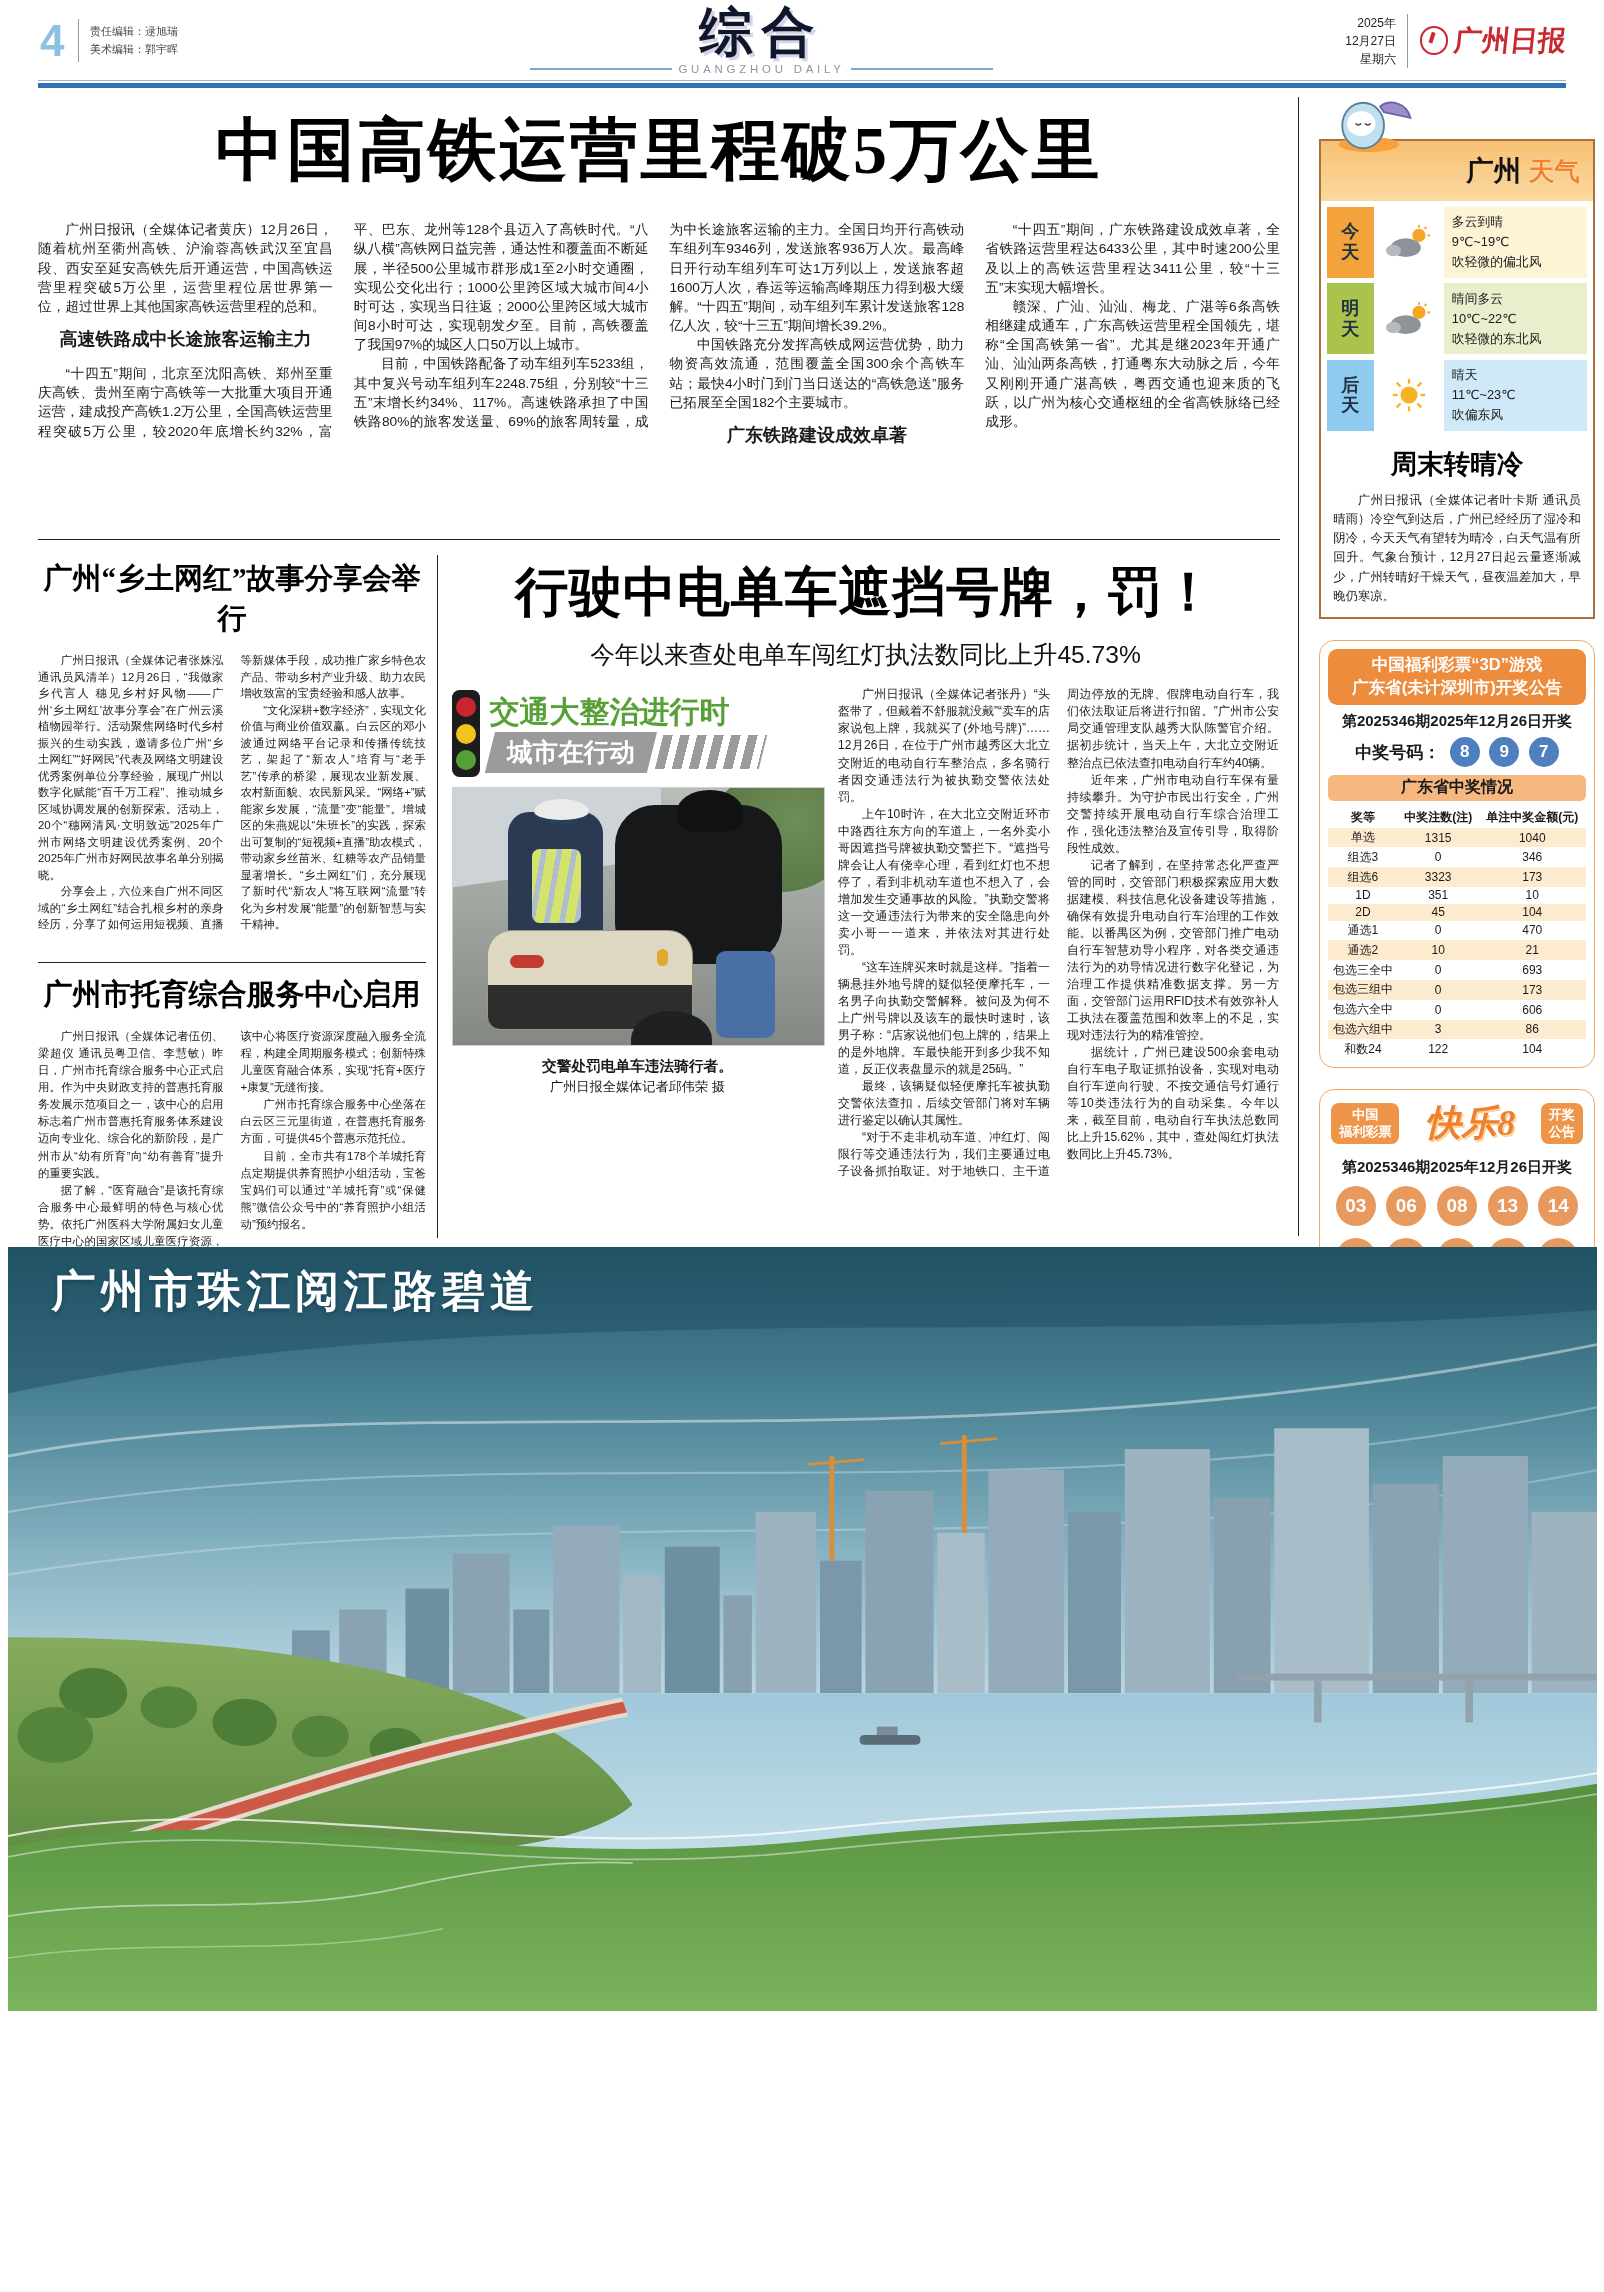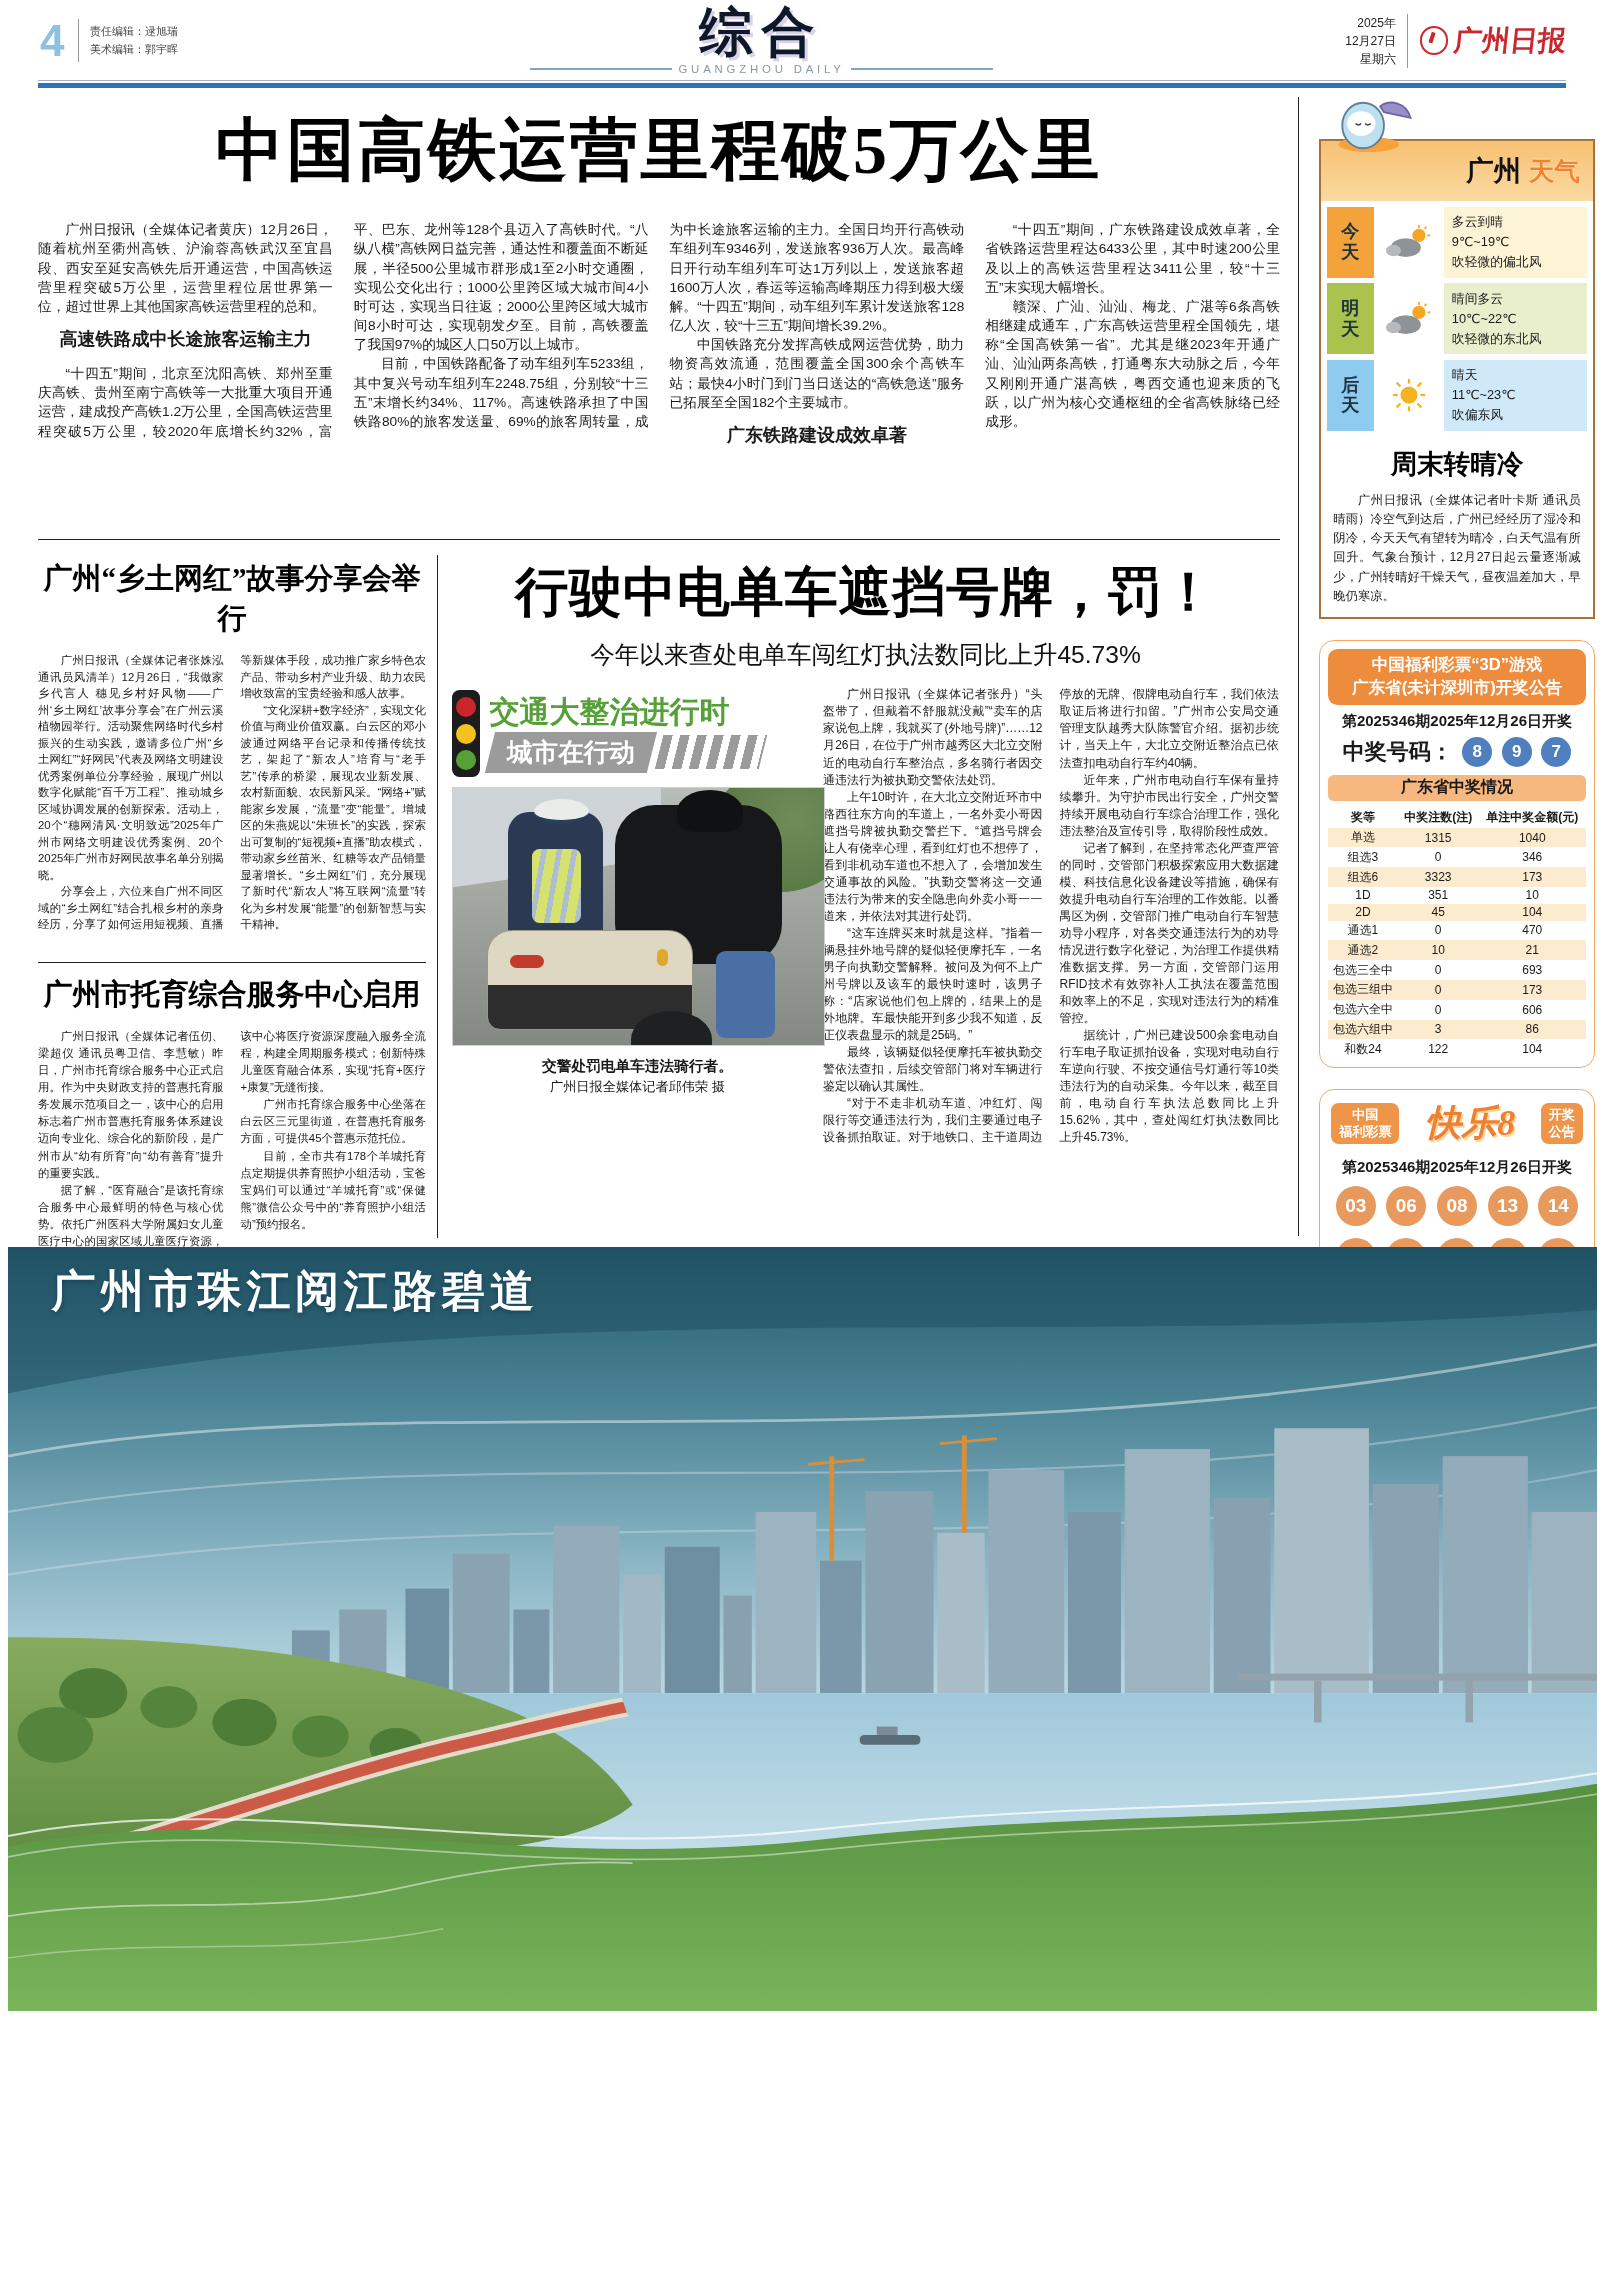--- a/index.html
+++ b/index.html
@@ -39,21 +39,21 @@
           font-family:"Liberation Serif","DejaVu Serif",serif;color:#000;}
   .cols2{column-count:2;column-gap:17px;text-align:justify;overflow:hidden;}
   .xiangtu-cols{font-size:11.4px;line-height:1.45;height:297px;}
   .mid-div{border-top:0.9px solid #222;margin:13.2px 0 11.4px;}
   .tuoyu-cols{font-size:11.4px;line-height:1.5;height:274px;}
   
   .ebike{position:absolute;left:452px;top:555px;width:827px;}
   .ebike-h1{font-size:53px;font-weight:900;text-align:center;margin:1.9px 0 9.5px;letter-spacing:0.9px;
             font-family:"Liberation Serif","DejaVu Serif",serif;color:#000;}
   .ebike-sub{font-size:24.6px;text-align:center;margin:0 0 15px;color:#111;}
-  .ebike-body{display:flex;}
+  .ebike-body{display:flex;gap:15px;}
   .ebike-left{width:371px;flex:none;}
   .badge{display:flex;align-items:center;gap:9.5px;margin:3.8px 0 9.5px;}
   .tlight{width:28px;height:87px;background:#1c1c1c;border-radius:7.6px;display:flex;flex-direction:column;
           align-items:center;justify-content:space-evenly;flex:none;}
   .tlight i{width:20px;height:20px;border-radius:50%;display:block;}
   .badge-txt1{font-size:30px;font-weight:900;color:#57a037;line-height:1.1;}
   .badge-band-wrap{display:flex;align-items:center;margin-top:3.8px;}
   .badge-band{background:#9b9b9b;color:#fff;font-weight:900;font-size:25.6px;padding:2.8px 17px;
               transform:skewX(-14deg);}
   .badge-band span{display:inline-block;transform:skewX(14deg);}
@@ -96,21 +96,21 @@
   .wtext{flex:1;font-size:12.8px;line-height:1.55;padding:5.7px 7.6px;}
   .weekend{padding:5.7px 12.3px 11.4px;}
   .weekend-h{font-size:26.5px;font-weight:900;text-align:center;margin:9.5px 0;color:#000;
              font-family:"Liberation Serif","DejaVu Serif",serif;}
   .weekend-p{font-size:12.3px;line-height:1.55;text-indent:2em;text-align:justify;margin:0;}
   .lbox{margin-top:21px;border:1.9px solid #f4a866;border-radius:15px;padding:7.6px;background:#fff;}
   .lbox-hd{background:#ee8c3e;border-radius:9.5px;color:#fff;font-weight:bold;text-align:center;
            font-size:16.6px;line-height:1.35;padding:5.7px 3.8px;}
   .ldate{font-size:15px;font-weight:bold;text-align:center;margin:7.6px 0 5.7px;}
   .winrow{display:flex;align-items:center;justify-content:center;gap:9.5px;margin:3.8px 0 7.6px;}
-  .winlabel{font-size:22px;font-weight:bold;}
+  .winlabel{font-size:17px;font-weight:bold;}
   .wincircle{width:30px;height:30px;border-radius:50%;background:#4f7fbe;color:#fff;font-weight:bold;
              font-size:17px;display:flex;align-items:center;justify-content:center;}
   .lband{background:#f6b87f;border-radius:5.7px;text-align:center;font-size:16px;font-weight:bold;padding:2.8px 0;margin:3.8px 0 5.7px;}
   table.ltable{width:100%;border-collapse:collapse;font-size:12px;text-align:center;}
   table.ltable th{font-weight:bold;padding:1.9px 0;}
   table.ltable td{padding:1.4px 0;}
   table.ltable tr.odd{background:#fdebd0;border-radius:7.6px;}
   .k8-hd{display:flex;align-items:center;justify-content:space-between;padding:1.9px 3.8px;}
   .k8-brand,.k8-right{background:#ef9549;border-radius:7.6px;color:#fff;font-weight:bold;font-size:13.2px;
            line-height:1.25;text-align:center;padding:3.8px 7.6px;}

